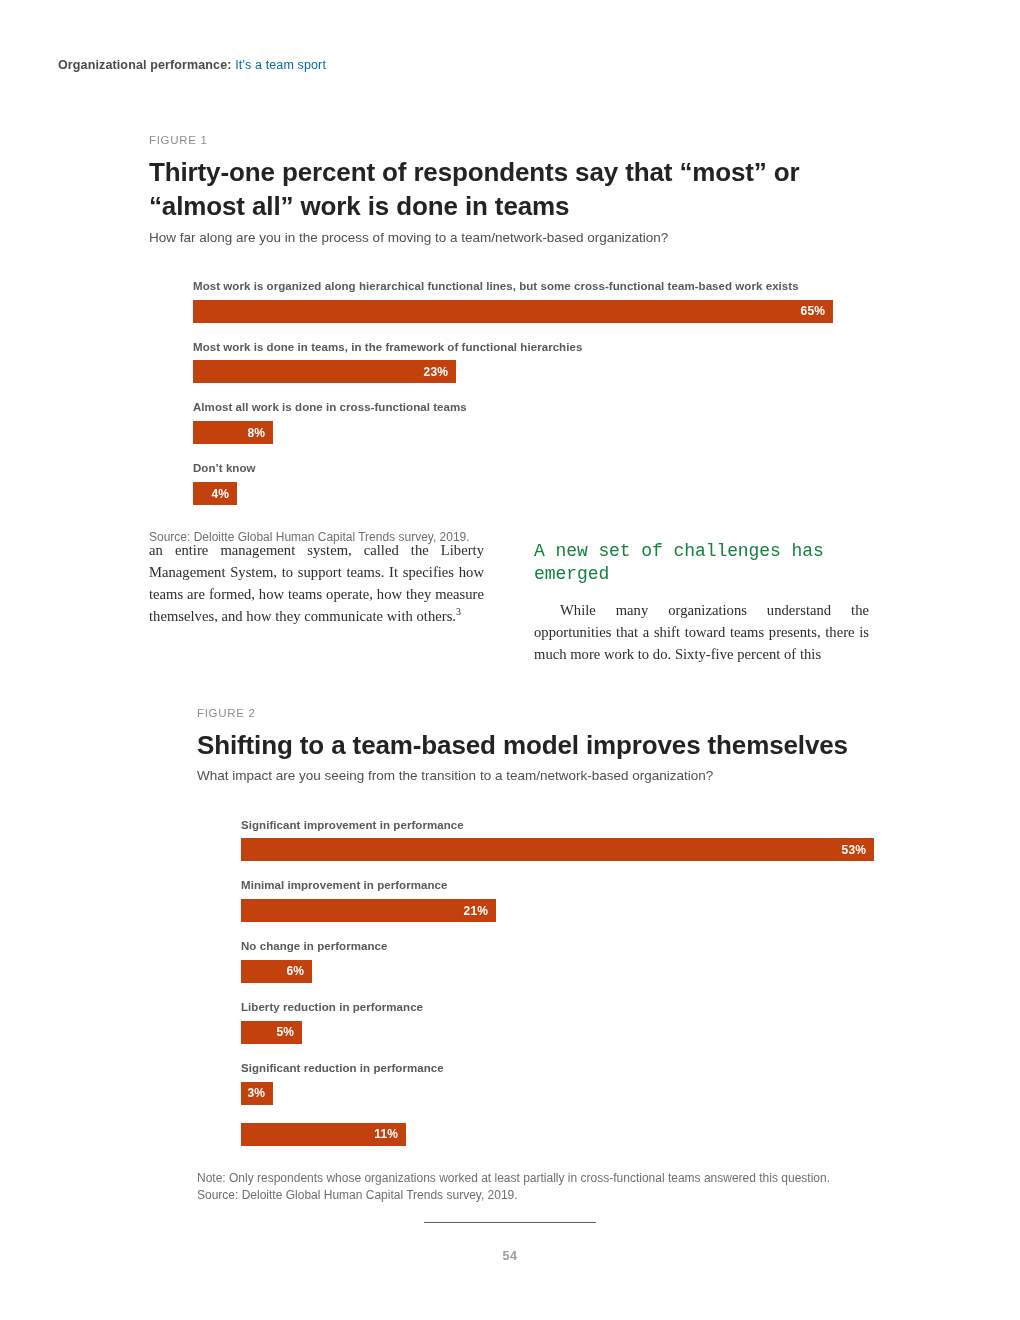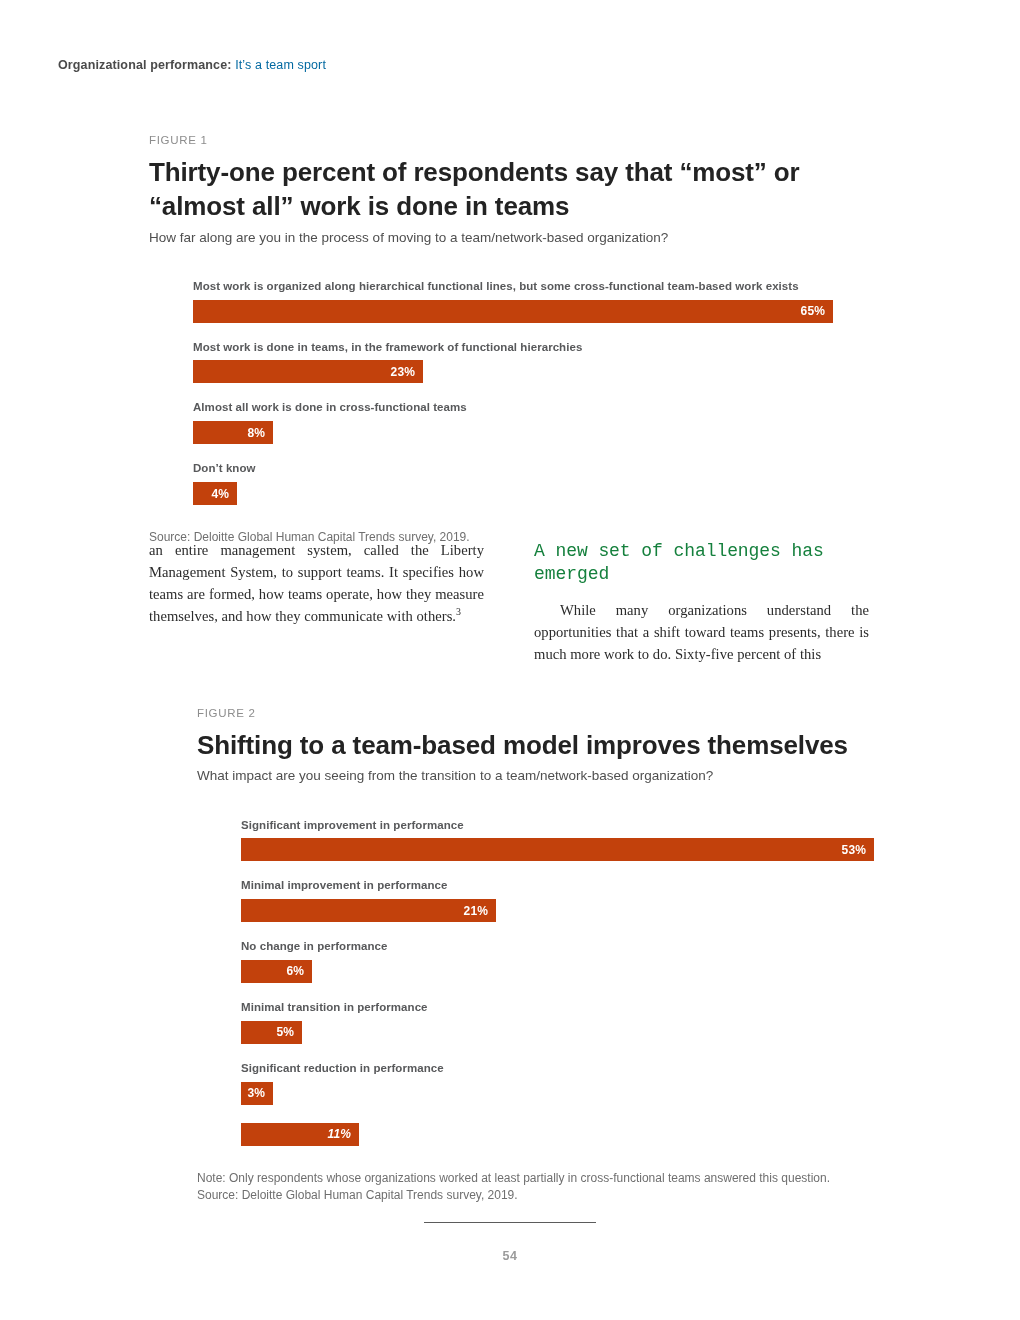--- a/index.html
+++ b/index.html
@@ -192,21 +192,21 @@
         <div class="bar-label">Most work is organized along hierarchical functional lines, but some cross-functional team-based work exists</div>
         <div class="bar-track">
           <div class="bar-fill" style="width:640px;">
             <span class="bar-value">65%</span>
           </div>
         </div>
       </div>
       <div class="bar-row">
         <div class="bar-label">Most work is done in teams, in the framework of functional hierarchies</div>
         <div class="bar-track">
-          <div class="bar-fill" style="width:230px;text-align:right;">
+          <div class="bar-fill" style="width:263px;text-align:right;">
             <span class="bar-value">23%</span>
           </div>
         </div>
       </div>
       <div class="bar-row">
         <div class="bar-label">Almost all work is done in cross-functional teams</div>
         <div class="bar-track">
           <div class="bar-fill" style="width:80px;">
             <span class="bar-value">8%</span>
           </div>
@@ -261,38 +261,38 @@
       </div>
       <div class="bar-row">
         <div class="bar-label">No change in performance</div>
         <div class="bar-track">
           <div class="bar-fill" style="width:71px;">
             <span class="bar-value">6%</span>
           </div>
         </div>
       </div>
       <div class="bar-row">
-        <div class="bar-label">Minimal transition in performance</div>
+        <div class="bar-label">Liberty reduction in performance</div>
         <div class="bar-track">
           <div class="bar-fill" style="width:61px;">
             <span class="bar-value">5%</span>
           </div>
         </div>
       </div>
       <div class="bar-row">
         <div class="bar-label">Significant reduction in performance</div>
         <div class="bar-track">
           <div class="bar-fill" style="width:32px;">
             <span class="bar-value">3%</span>
           </div>
         </div>
       </div>
       <div class="bar-row">
         <div class="bar-track">
-          <div class="bar-fill" style="width:118px;font-style:italic;">
+          <div class="bar-fill" style="width:165px;">
             <span class="bar-value">11%</span>
           </div>
         </div>
       </div>
     </div>
 
     <div class="fig-notes">
       <div>Note: Only respondents whose organizations worked at least partially in cross-functional teams answered this question.</div>
       <div>Source: Deloitte Global Human Capital Trends survey, 2019.</div>
     </div>

